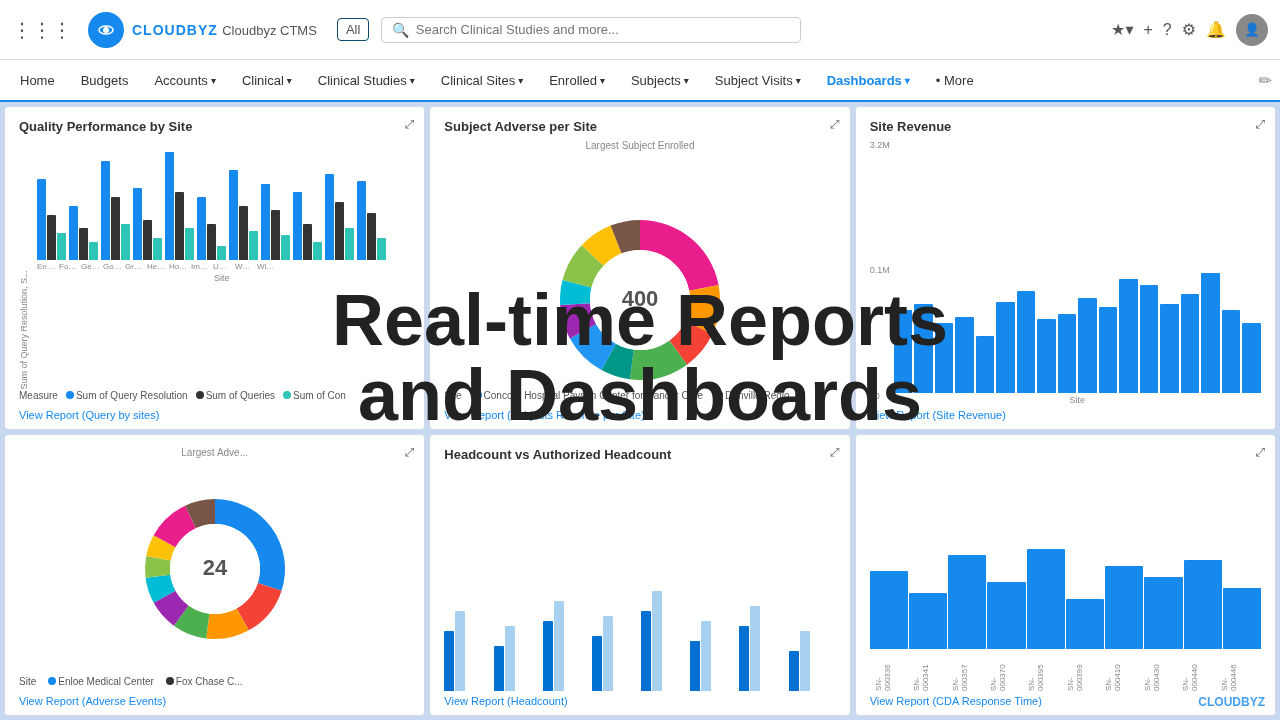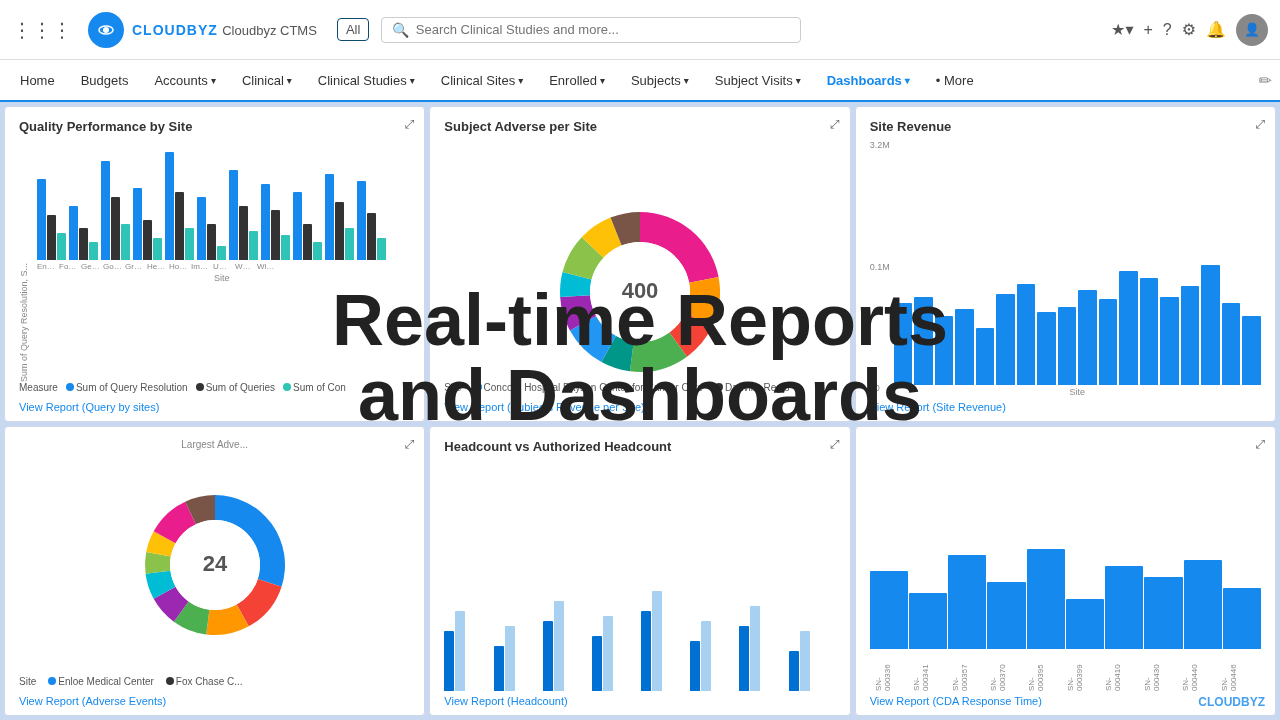--- a/index.html
+++ b/index.html
@@ -468,20 +468,21 @@
         <span><span class="legend-dot" style="background:#1589ee;"></span>Sum of Query Resolution</span>
         <span><span class="legend-dot" style="background:#333;"></span>Sum of Queries</span>
         <span><span class="legend-dot" style="background:#2ec4b6;"></span>Sum of Con</span>
       </div>
     <div class="card-footer">View Report (Query by sites)</div>
   </div>
 
   <div class="card">
     <span class="card-expand">⤢</span>
     <div class="card-title">Subject Adverse per Site</div>
+    <div class="donut-label-sm">Largest Subject Enrolled</div>
     <div class="donut-wrap">
       <svg width="180" height="180" viewBox="0 0 180 180" id="subject-donut">
 
       <path d="M 90 10 A 80 80 0 0 1 168.5829800582951 75.00949483314203 L 139.11436253643444 80.63093427071377 A 50 50 0 0 0 90 40 Z" fill="#e91e8c"></path>
           <path d="M 168.5829800582951 75.00949483314203 A 80 80 0 0 1 162.38616419728157 124.0623433252058 L 135.24135262330097 111.28896457825363 A 50 50 0 0 0 139.11436253643444 80.63093427071377 Z" fill="#ff9800"></path>
           <path d="M 162.38616419728157 124.0623433252058 A 80 80 0 0 1 137.02282018339787 154.72135954999578 L 119.38926261462366 130.45084971874738 A 50 50 0 0 0 135.24135262330097 111.28896457825363 Z" fill="#f44336"></path>
           <path d="M 137.02282018339787 154.72135954999578 A 80 80 0 0 1 79.97334131485567 169.36917610515823 L 83.7333383217848 139.60573506572388 A 50 50 0 0 0 119.38926261462366 130.45084971874738 Z" fill="#4caf50"></path>
           <path d="M 79.97334131485567 169.36917610515823 A 80 80 0 0 1 51.4597060718628 160.1045344035091 L 65.91231629491425 133.8153340021932 A 50 50 0 0 0 83.7333383217848 139.60573506572388 Z" fill="#009688"></path>
           <path d="M 51.4597060718628 160.1045344035091 A 80 80 0 0 1 19.895465596490936 128.54029392813726 L 46.18466599780683 114.08768370508578 A 50 50 0 0 0 65.91231629491425 133.8153340021932 Z" fill="#2196f3"></path>
           <path d="M 19.895465596490936 128.54029392813726 A 80 80 0 0 1 10.157861725738272 95.02324156234509 L 40.098663578586425 93.13952597646568 A 50 50 0 0 0 46.18466599780683 114.08768370508578 Z" fill="#9c27b0"></path>

